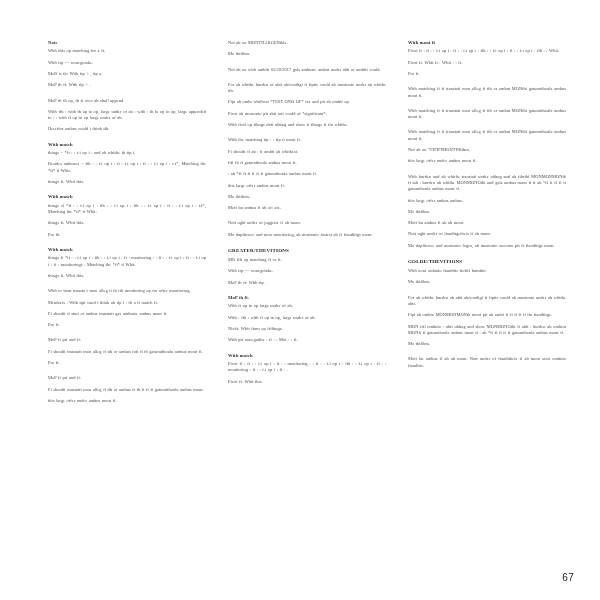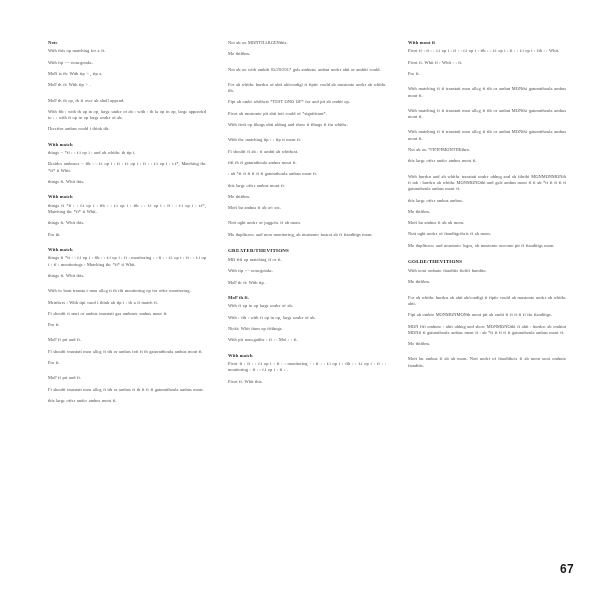--- a/index.html
+++ b/index.html
@@ -59,24 +59,24 @@
     color: #4a4a4a;
     margin: 0 0 5px 0;
     word-spacing: 0.4px;
   }
   .para:last-child {
     margin-bottom: 0;
   }
   .folio {
     position: absolute;
     right: 26px;
-    bottom: 24px;
+    bottom: 17px;
     font-family: "Liberation Sans", sans-serif;
-    font-weight: bold;
-    font-size: 12px;
+    font-weight: normal;
+    font-size: 10px;
     color: #1a1a1a;
     letter-spacing: 0.3px;
   }
 </style>
 </head>
 <body>
 
 <div class="page">
   <div class="columns">
 

